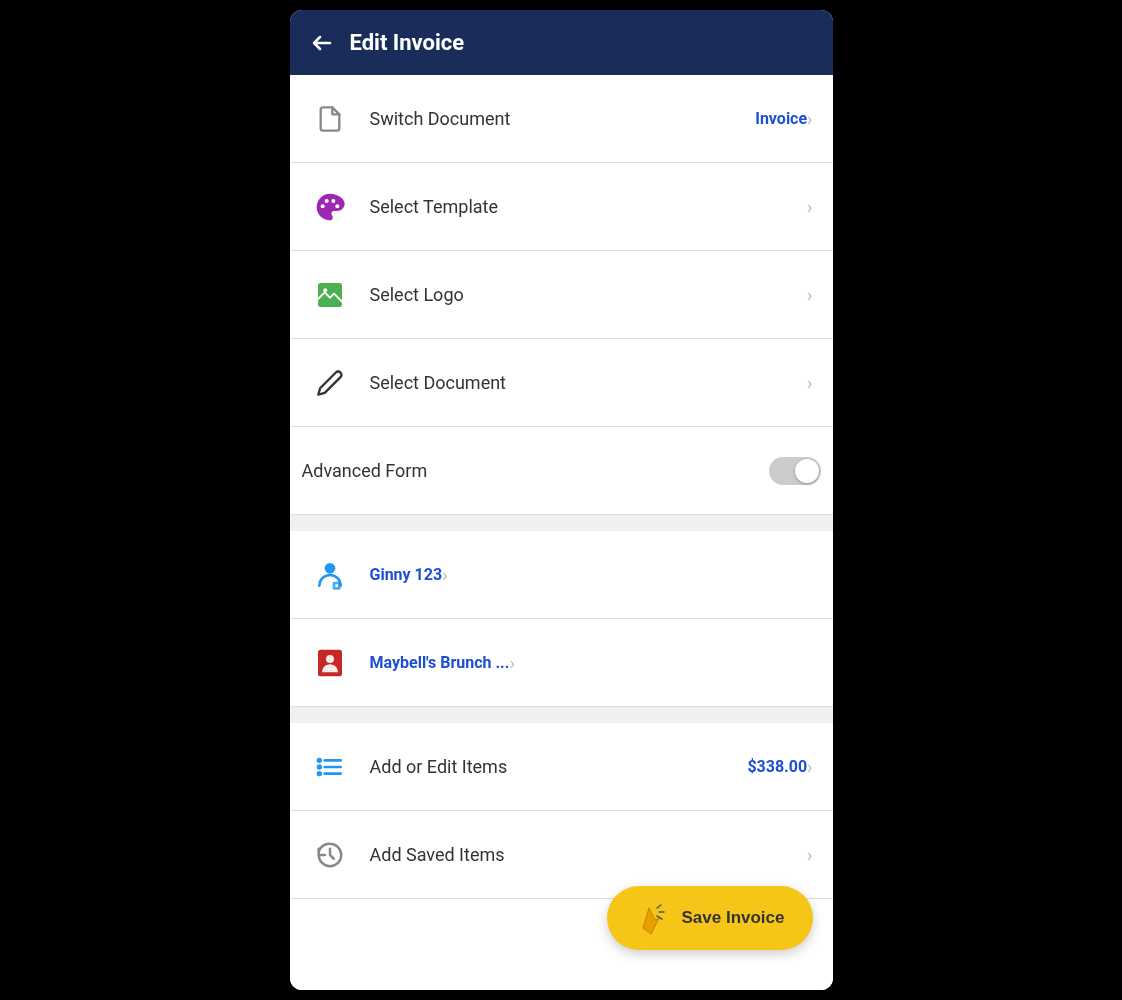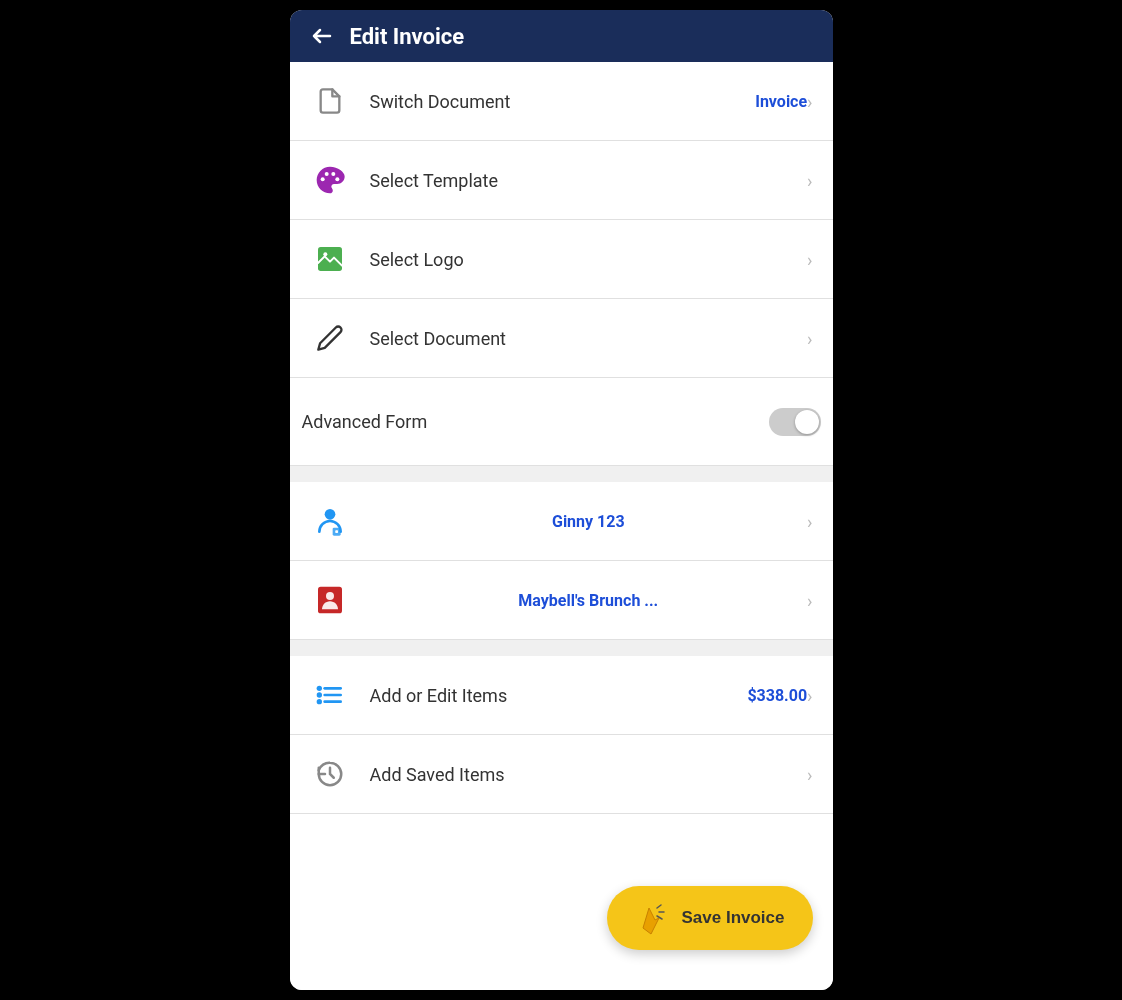--- a/index.html
+++ b/index.html
@@ -17,21 +17,21 @@
       height: 980px;
       background: #f2f2f2;
       border-radius: 12px;
       overflow: hidden;
       display: flex;
       flex-direction: column;
       position: relative;
     }
     .header {
       background: #1a2d5a;
-      height: 52px;
+      height: 65px;
       display: flex;
       align-items: center;
       padding: 0 20px;
       flex-shrink: 0;
     }
     .back-btn {
       color: #fff;
       font-size: 24px;
       margin-right: 16px;
       cursor: pointer;
@@ -45,26 +45,25 @@
     }
     .content {
       flex: 1;
       overflow-y: auto;
       background: #fff;
     }
     .menu-item {
       display: flex;
       align-items: center;
       padding: 4px 20px;
-      height: 79px;
+      height: 88px;
       background: #fff;
       border-bottom: 1px solid #e0e0e0;
       cursor: pointer;
       position: relative;
-      justify-content: space-between;
     }
     .menu-icon {
       width: 40px;
       height: 40px;
       display: flex;
       align-items: center;
       justify-content: center;
       flex-shrink: 0;
       margin-right: 20px;
     }

